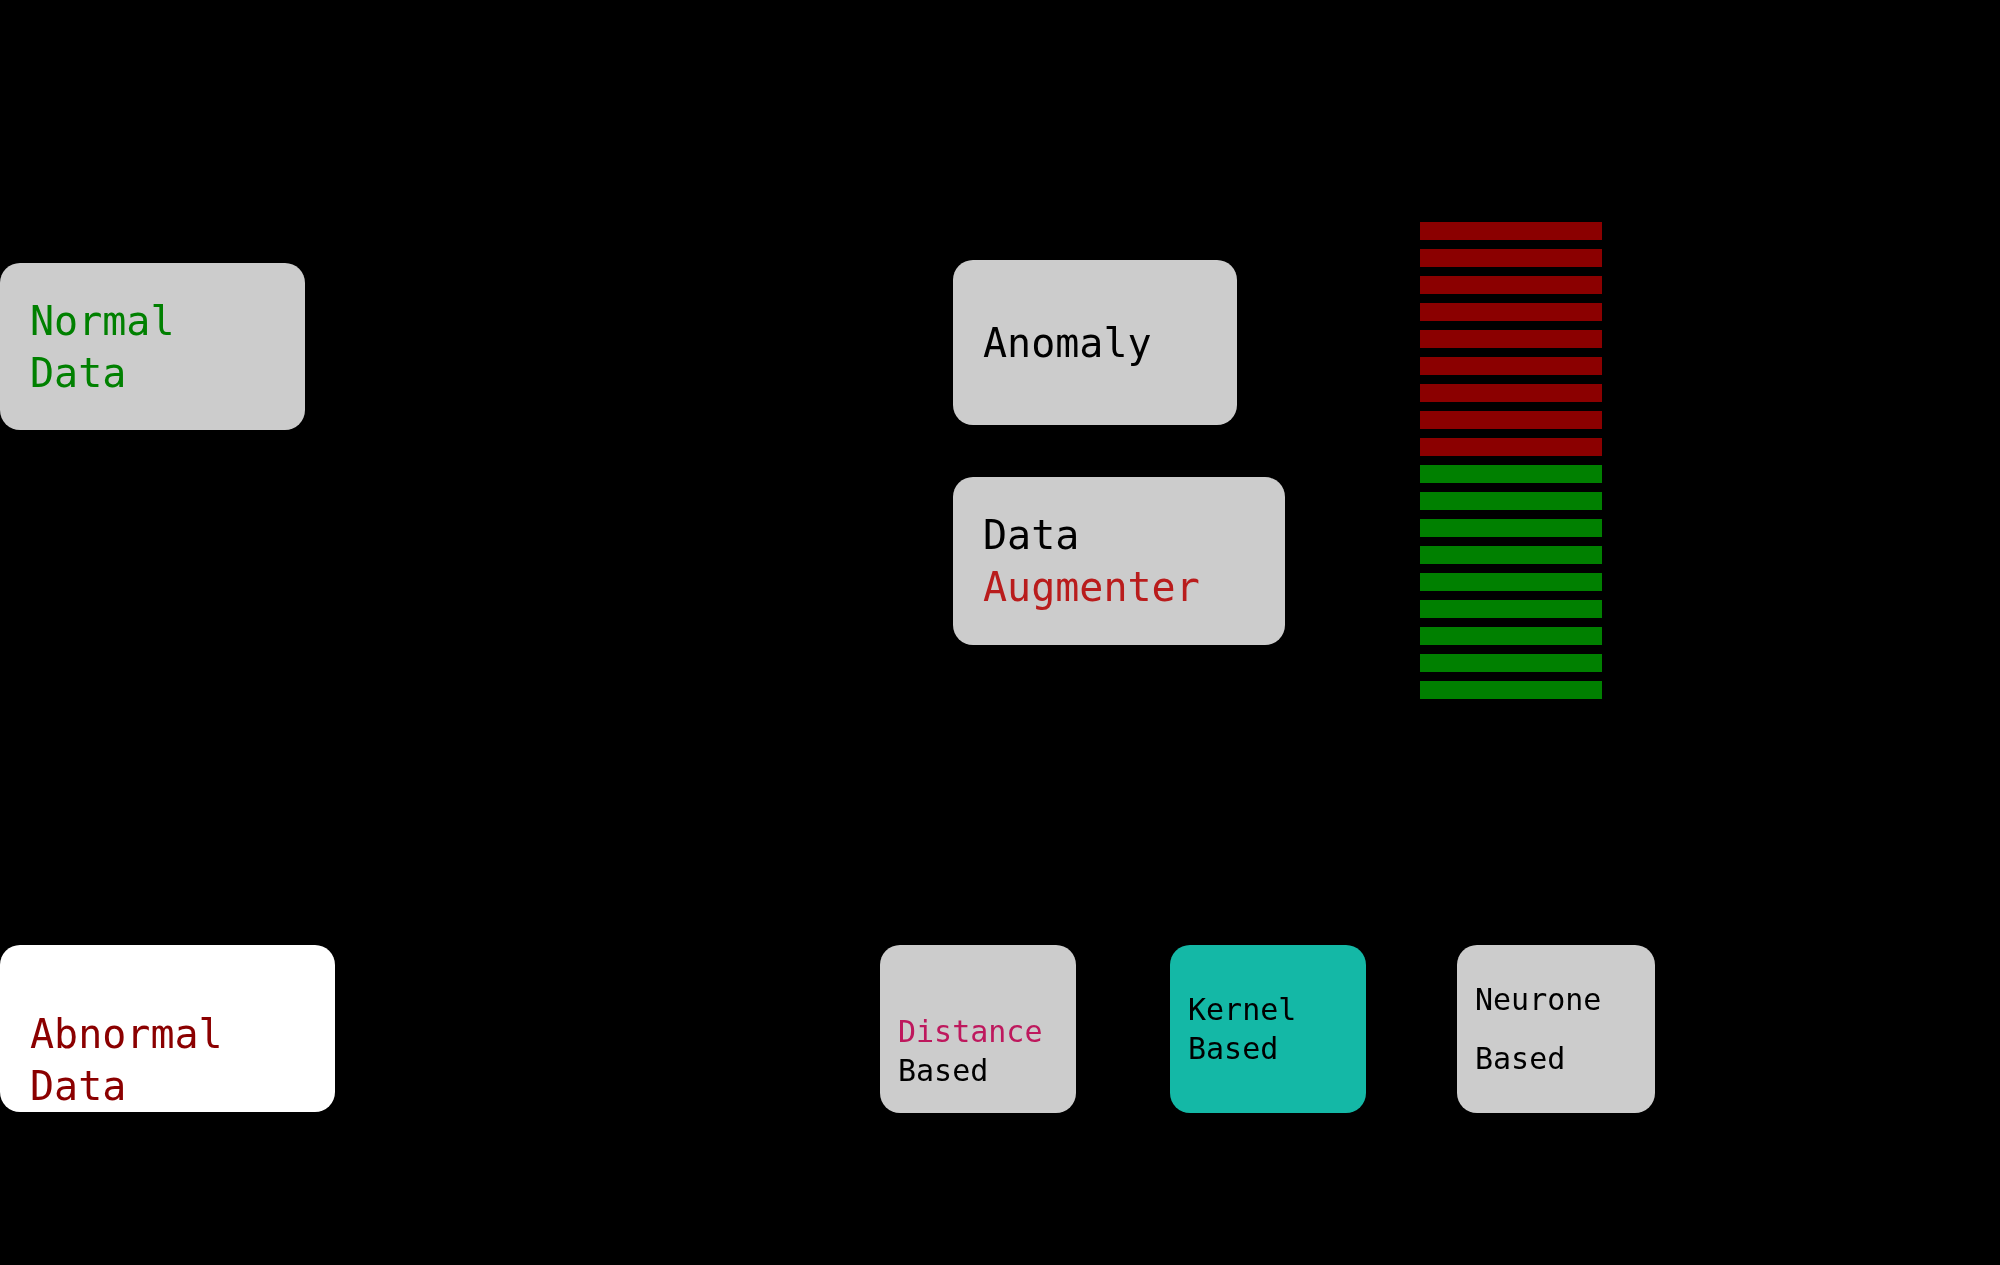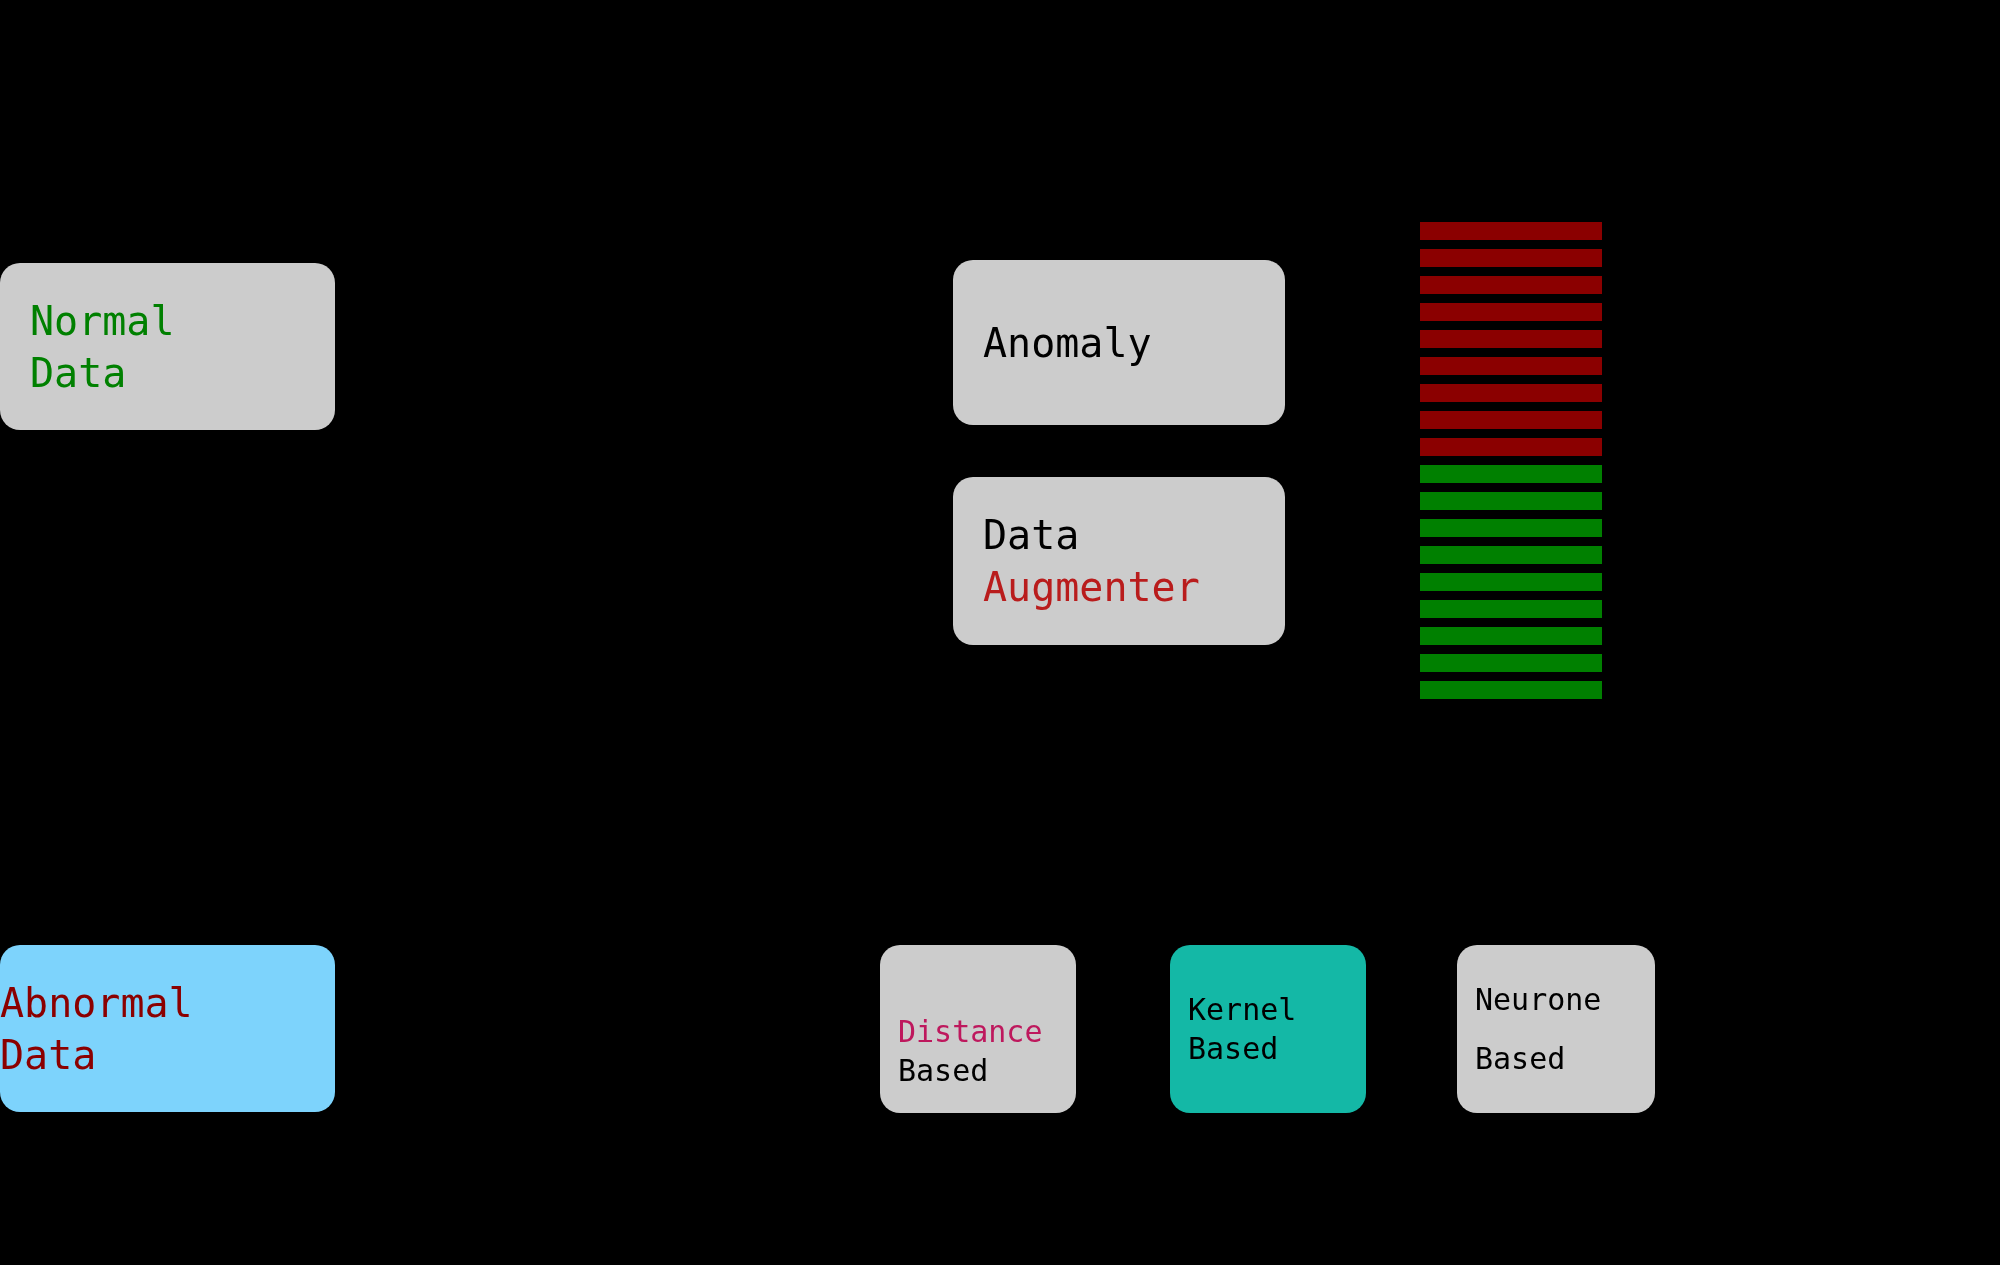--- a/index.html
+++ b/index.html
@@ -58,31 +58,31 @@
     height: 18px;
   }
   .stripe-abnormal { background: #8b0000; }
   .stripe-normal   { background: #008000; }
 </style>
 </head>
 <body>
 
 <div id="canvas">
 
-  <div class="node node-lg" id="node-normal-data" style="left: 0px; top: 263px; width: 335px; height: 167px; background: rgb(204, 204, 204); padding-left: 30px;">
+  <div class="node node-lg" id="node-normal-data" style="left: 0px; top: 263px; width: 305px; height: 167px; background: rgb(204, 204, 204); padding-left: 30px;">
     <span class="line txt-green" style="color: rgb(0, 128, 0);">Normal</span>
     <span class="line txt-green" style="color: rgb(0, 128, 0);">Data</span>
   </div>
 
-  <div class="node node-lg" id="node-abnormal-data" style="left: 0px; top: 945px; width: 335px; height: 167px; background: #7dd3fc; ">
+  <div class="node node-lg" id="node-abnormal-data" style="left: 0px; top: 945px; width: 335px; height: 167px; background: #ffffff; padding-left: 30px; justify-content: flex-end;">
     <span class="line txt-red" style="color: rgb(139, 0, 0);">Abnormal</span>
     <span class="line txt-red" style="color: rgb(139, 0, 0);">Data</span>
   </div>
 
-  <div class="node node-lg" id="node-anomaly-generator" style="left: 953px; top: 260px; width: 332px; height: 165px; background: rgb(204, 204, 204); padding-left: 30px;">
+  <div class="node node-lg" id="node-anomaly-generator" style="left: 953px; top: 260px; width: 284px; height: 165px; background: rgb(204, 204, 204); padding-left: 30px;">
     <span class="line txt-black" style="color: rgb(0, 0, 0);">Anomaly</span>
   </div>
 
   <div class="node node-lg" id="node-data-augmenter" style="left: 953px; top: 477px; width: 332px; height: 168px; background: rgb(204, 204, 204); padding-left: 30px;">
     <span class="line txt-black" style="color: rgb(0, 0, 0);">Data</span>
     <span class="line txt-black" style="color: #b91c1c;">Augmenter</span>
   </div>
 
   <div id="stripe-stack" style="left: 1420px; top: 222px; width: 182px; height: 477px;">
       <div class="stripe stripe-abnormal" style="top: 0px; width: 182px; height: 18px; background: rgb(139, 0, 0);"></div>

